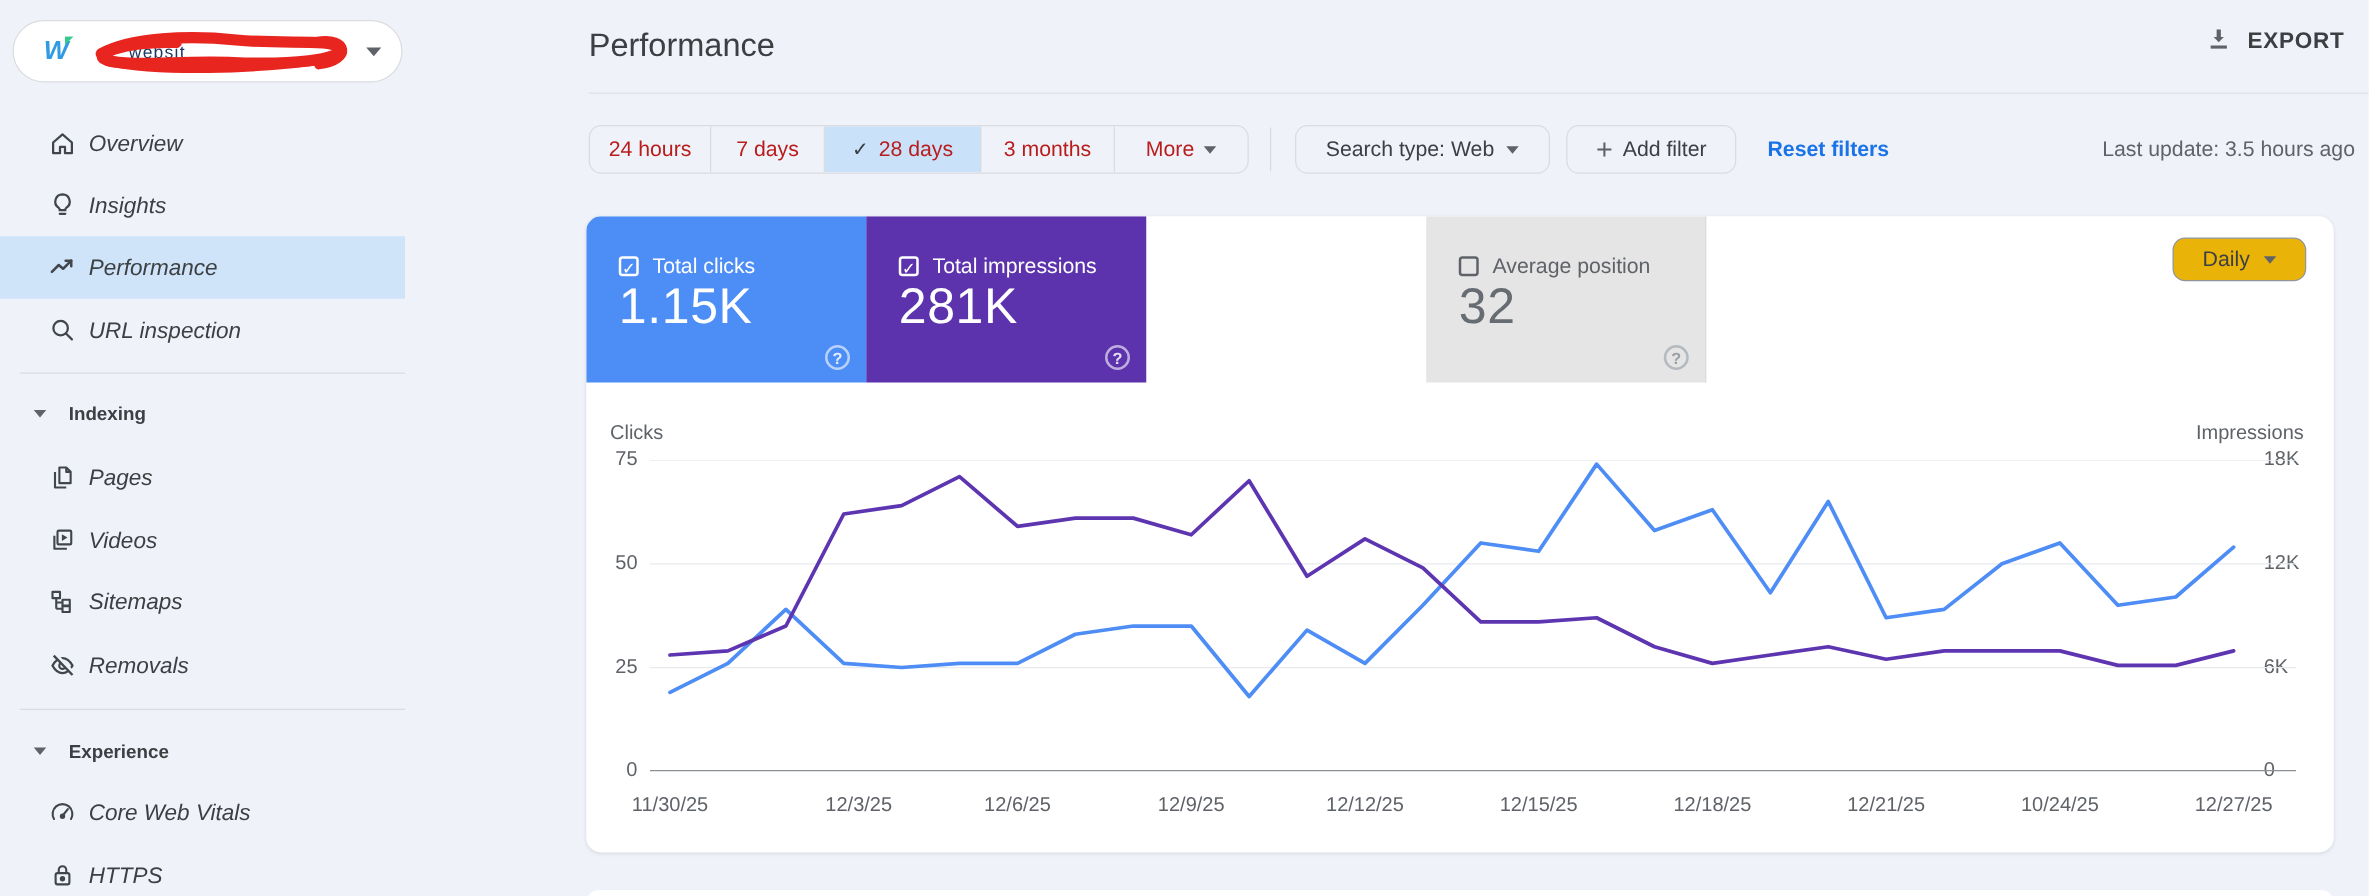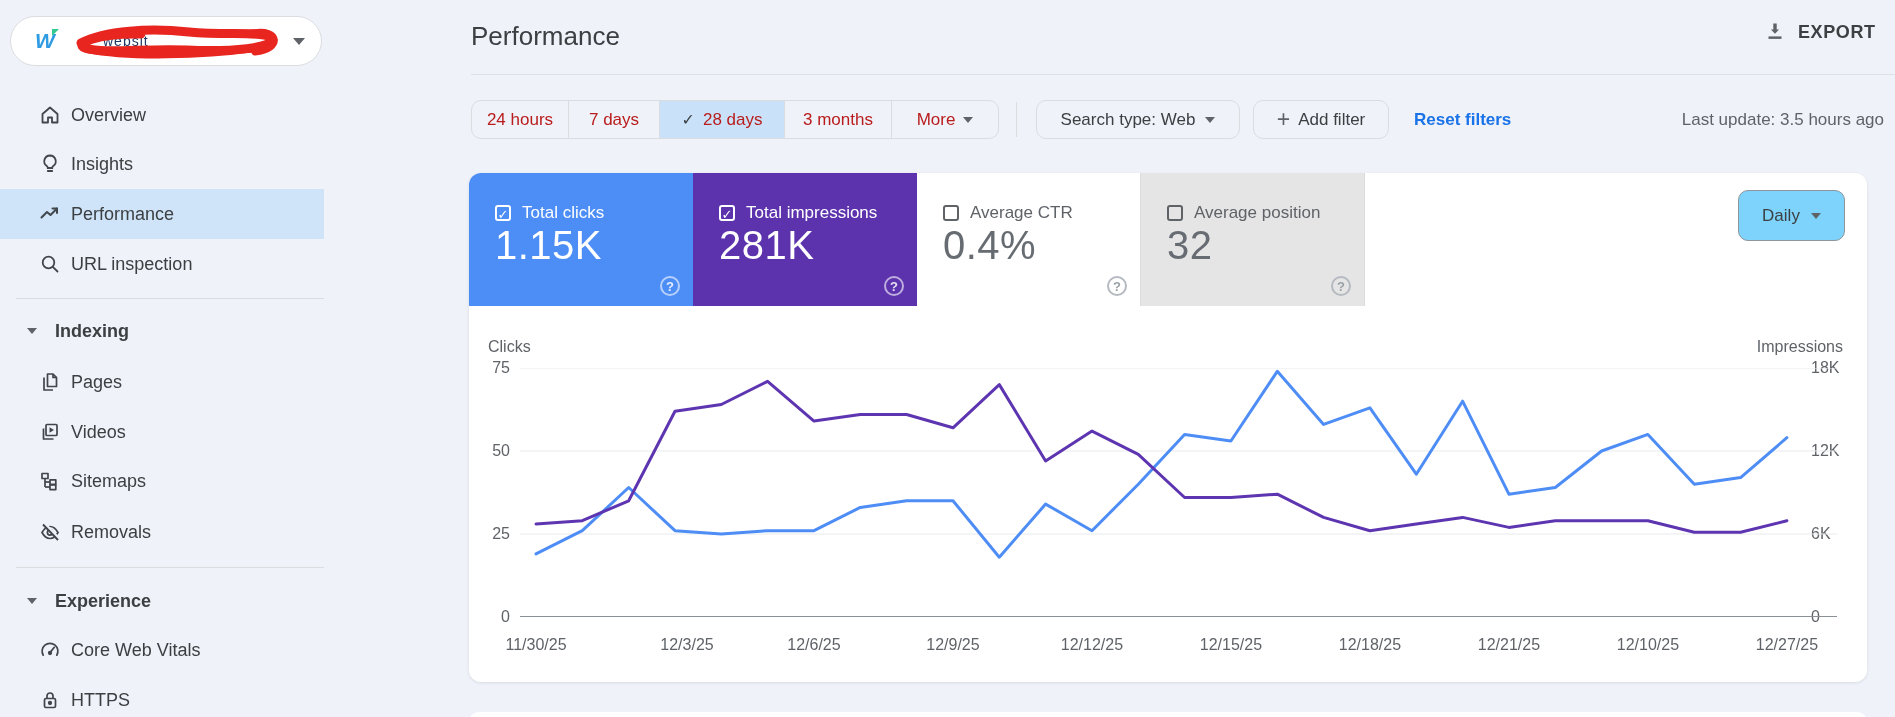--- a/index.html
+++ b/index.html
@@ -18,30 +18,30 @@
   }
   .logo { width:36px; height:36px; border-radius:6px; display:flex; align-items:center; justify-content:center;
     font-size:21px; font-weight:bold; font-style:italic; color:#2f9be3; position:relative; }
   .logo::after { content:""; position:absolute; right:4px; top:6px; width:7px; height:7px;
     background:#34c98e; clip-path:polygon(0 0,100% 0,0 100%); }
   .site-name-area { position:relative; flex:1; height:44px; margin-left:6px; }
   .site-frag { position:absolute; left:34px; top:14px; font-size:14px; color:#1c3a63; letter-spacing:1px; }
   .scribble { position:absolute; left:2px; top:2px; }
   .sel-caret { width:0; height:0; border-left:6px solid transparent; border-right:6px solid transparent;
     border-top:7px solid #5f6368; margin-left:6px; }
-  .nav-item { position:absolute; left:0; width:324px; height:50px; display:flex; align-items:center; cursor:pointer; }
+  .nav-item { position:absolute; left:0; width:324px; height:50px; display:flex; align-items:center; cursor:pointer;font-style:italic; }
   .nav-item.selected { background:#cfe4f9; }
   .nav-icon { position:absolute; left:38px; width:24px; height:24px; color:#40464b; }
   .nav-icon svg { width:24px; height:24px; display:block; }
   .nav-label { position:absolute; left:71px; font-size:18px; color:#3c4043; white-space:nowrap; }
   .side-divider { position:absolute; left:16px; width:308px; height:1px; background:#dadce0; }
   .section-header { position:absolute; left:0; width:324px; height:50px; display:flex; align-items:center; cursor:pointer; }
   .sec-caret { position:absolute; left:27px; width:0; height:0; border-left:5px solid transparent;
     border-right:5px solid transparent; border-top:6px solid #5f6368; }
-  .sec-label { position:absolute; left:55px; font-size:18px; font-weight:bold; color:#3c4043; }
+  .sec-label { position:absolute; left:55px; font-size:15px; font-weight:bold; color:#3c4043; }
   
   .page-title { position:absolute; left:471px; top:21px; font-size:26px; color:#3c4043; }
   .export-btn { position:absolute; left:1763px; top:20px; display:flex; align-items:center; gap:11px;
     cursor:pointer; color:#3c4043; font-size:18px; font-weight:bold; letter-spacing:.6px; }
   .export-btn svg { width:24px; height:24px; color:#5f6368; }
   .title-divider { position:absolute; left:471px; top:74px; width:1424px; height:1px; background:#dde0e5; }
   
   .segmented { position:absolute; left:471px; top:100px; height:39px; display:flex;
     border:1px solid #dadce0; border-radius:10px; overflow:hidden; }
   .seg { display:flex; align-items:center; justify-content:center; gap:8px; font-size:17px; color:#b91c1c;
@@ -74,21 +74,21 @@
   .card-label { font-size:17px; white-space:nowrap; }
   .card.colored .card-label, .card.colored .card-value { color:#fff; }
   .card.white .card-label { color:#5f6368; }
   .card-value { position:absolute; left:26px; top:50px; font-size:40px; letter-spacing:.5px; }
   .card.white .card-value { color:#666c72; }
   .help { position:absolute; right:13px; bottom:10px; width:20px; height:20px; border:2px solid; border-radius:50%;
     font-size:13px; font-weight:bold; display:flex; align-items:center; justify-content:center; cursor:pointer; }
   .help::before { content:"?"; }
   .card.colored .help { border-color:rgba(255,255,255,.6); color:rgba(255,255,255,.85); }
   .card.white .help { border-color:#b4bac0; color:#9aa0a6; }
-  .daily-btn { position:absolute; left:1269px; top:17px; width:107px; height:51px; background:#7dd3fc;
+  .daily-btn { position:absolute; left:1269px; top:17px; width:107px; height:35px; background:#eab308;
     border:1px solid #8f959b; border-radius:10px; display:flex; align-items:center; justify-content:center; gap:11px;
     font-size:17px; color:#3c4043; cursor:pointer; }
   
   .axis-name { position:absolute; font-size:16px; color:#5f6368; }
   .axis-name.left { left:19px; top:165px; }
   .axis-name.right { right:24px; top:165px; }
   .ytick { position:absolute; font-size:16px; color:#5f6368; height:20px; line-height:20px; }
   .ytick.l { width:41px; left:0; text-align:right;padding-left:15px; }
   .ytick.r { left:1342px; text-align:left; }
   .xtick { position:absolute; top:463px; width:100px; text-align:center; font-size:16px; color:#5f6368; }
@@ -278,28 +278,20 @@
       </div>
     <div class="card-value">1.15K</div>
     <div class="help"></div>
   </div>
   <div class="card colored" style="left: 224px; background: rgb(92, 51, 173);">
     <div class="card-head">
         <span class="cb checked"></span>
       <span class="card-label">Total impressions</span>
       </div>
     <div class="card-value">281K</div>
-    <div class="help"></div>
-  </div>
-  <div class="card white" style="left: 448px; background: rgb(255, 255, 255);">
-    <div class="card-head">
-        <span class="cb"></span>
-      <span class="card-label">Average CTR</span>
-      </div>
-    <div class="card-value">0.4%</div>
     <div class="help"></div>
   </div>
   <div class="card white" style="left: 672px; background: #e5e5e5;">
     <div class="card-head">
         <span class="cb"></span>
       <span class="card-label">Average position</span>
       </div>
     <div class="card-value">32</div>
     <div class="help"></div>
   </div>
@@ -333,18 +325,18 @@
     </svg>
   <div id="x-ticks">
       <div class="xtick" style="left: 17px;">11/30/25</div>
       <div class="xtick" style="left: 168px;">12/3/25</div>
       <div class="xtick" style="left: 294.98px;">12/6/25</div>
       <div class="xtick" style="left: 433.97px;">12/9/25</div>
       <div class="xtick" style="left: 572.96px;">12/12/25</div>
       <div class="xtick" style="left: 711.95px;">12/15/25</div>
       <div class="xtick" style="left: 850.94px;">12/18/25</div>
       <div class="xtick" style="left: 989.93px;">12/21/25</div>
-      <div class="xtick" style="left: 1128.92px;">12/10/25</div>
+      <div class="xtick" style="left: 1128.92px;">10/24/25</div>
       <div class="xtick" style="left: 1267.91px;">12/27/25</div>
     </div>
 </div>
 
 <div class="panel-next"></div>
 
 </body></html>

